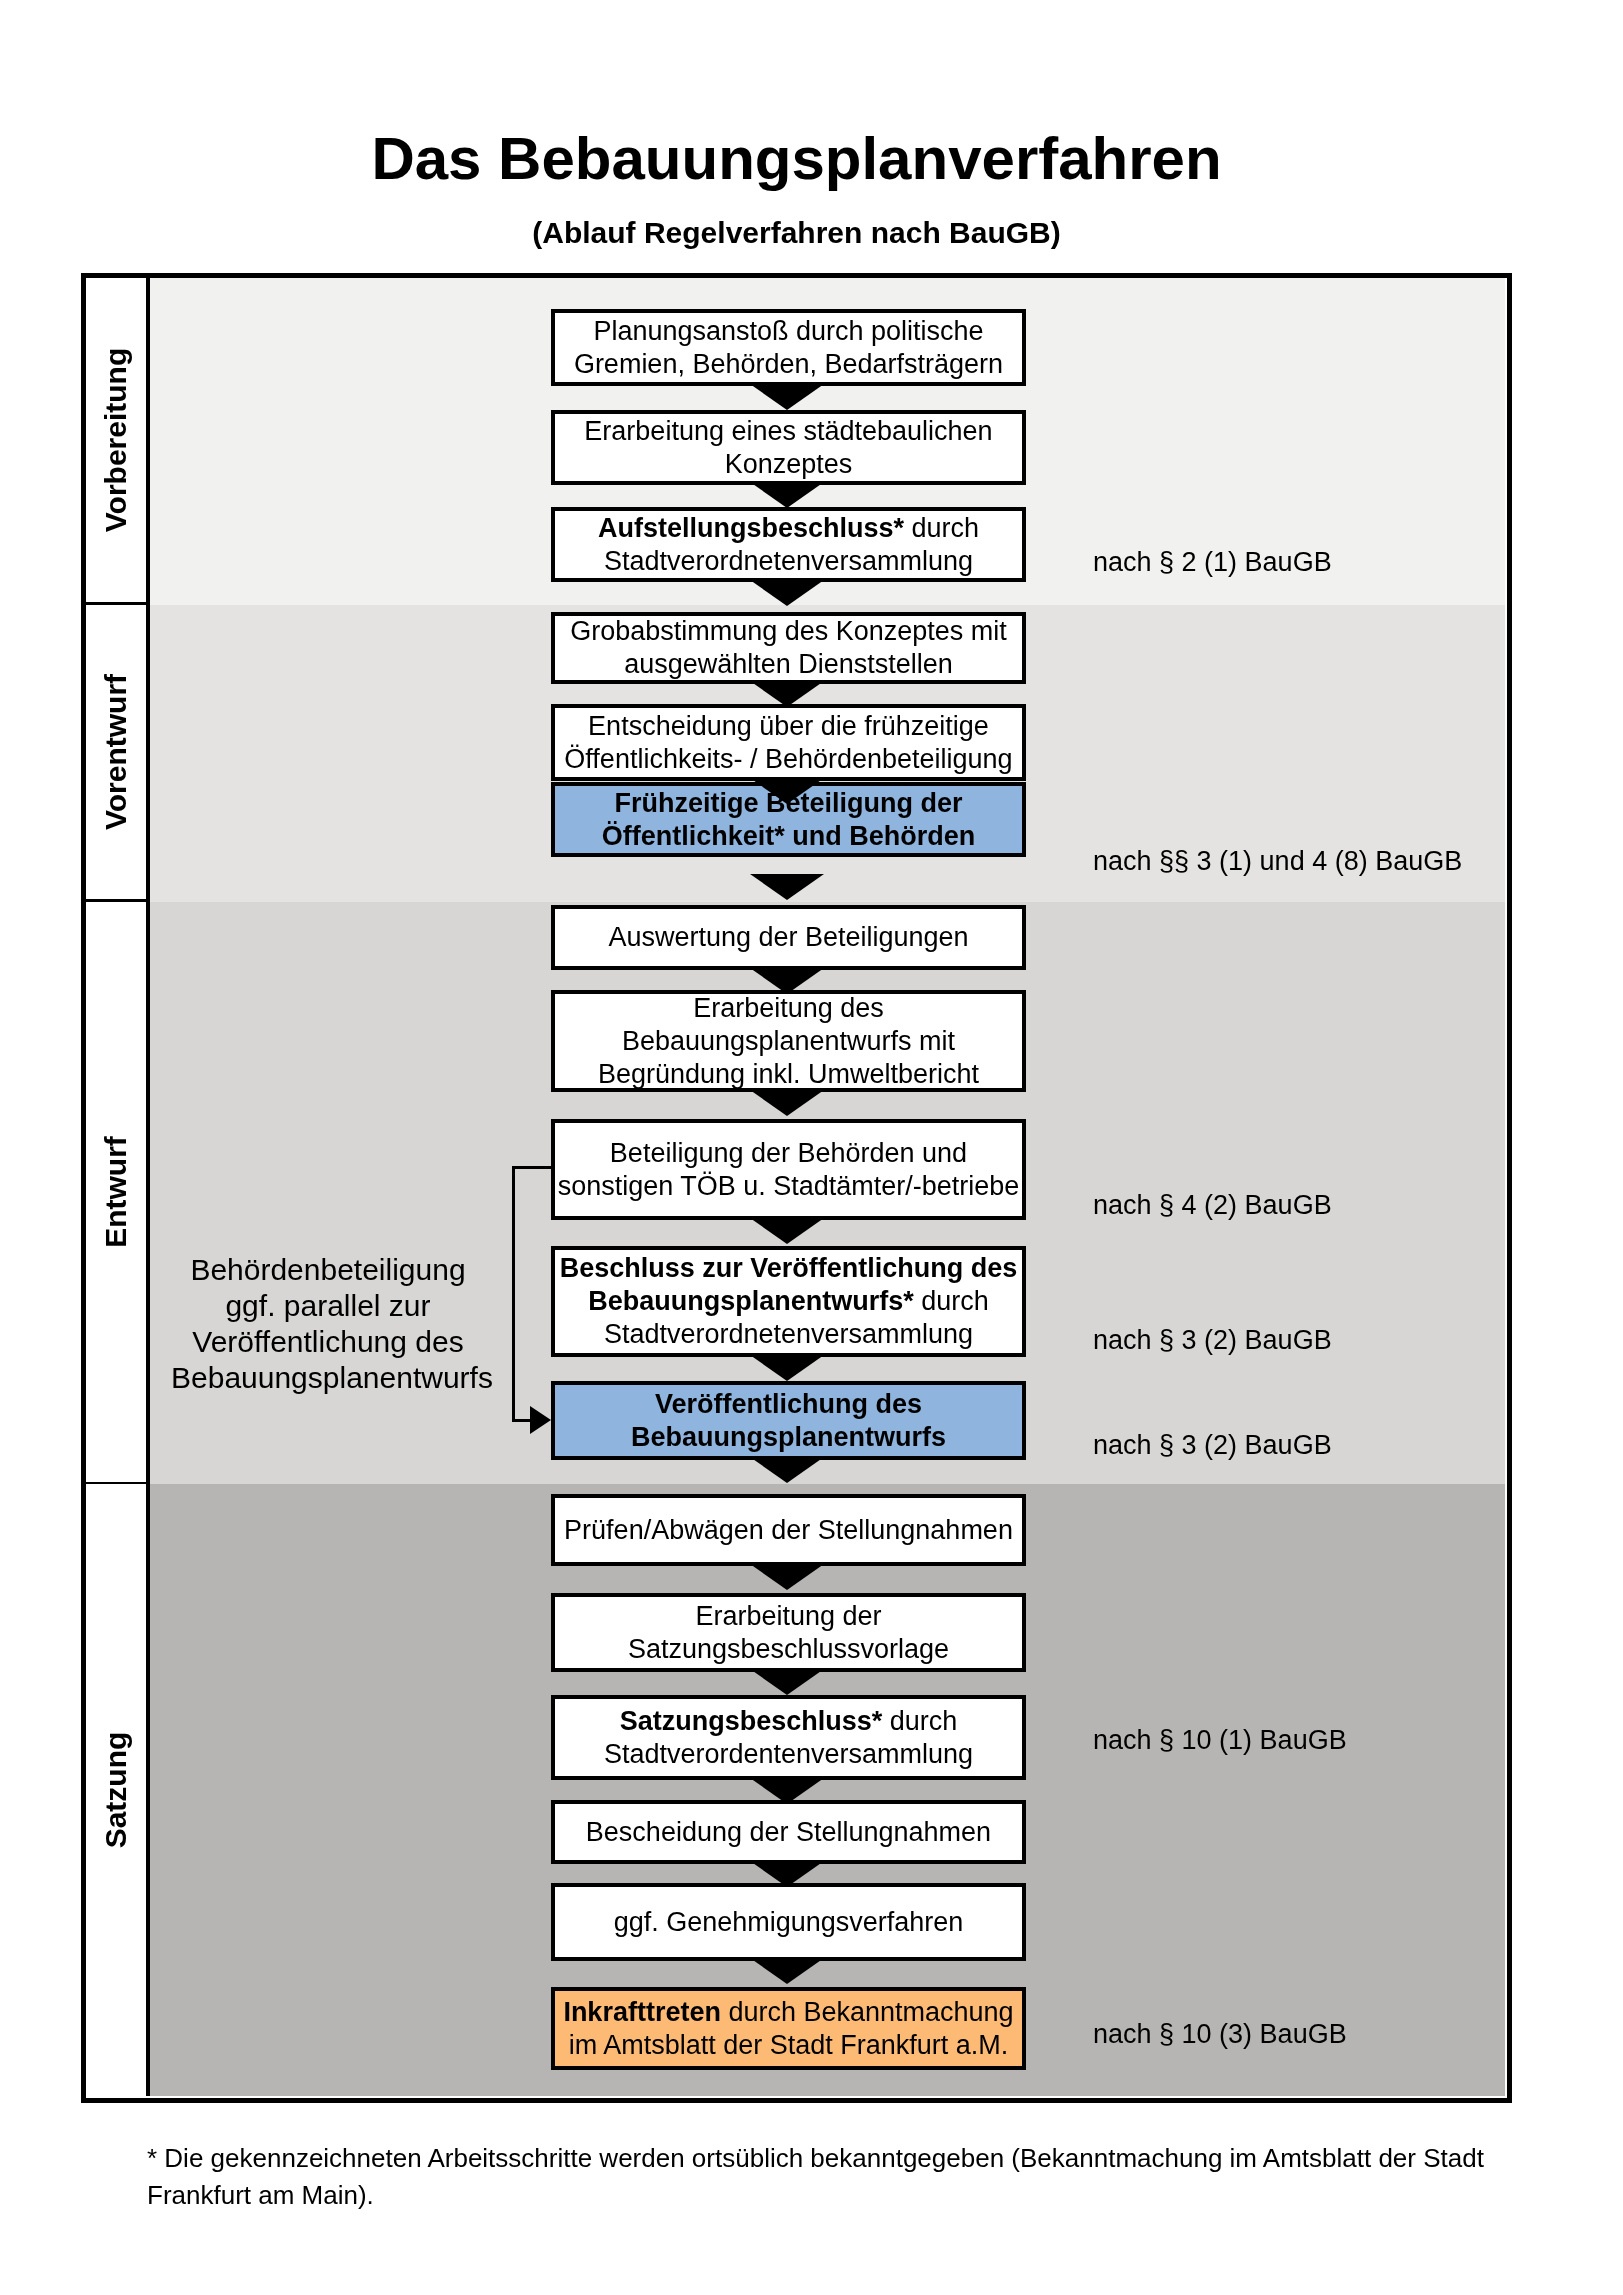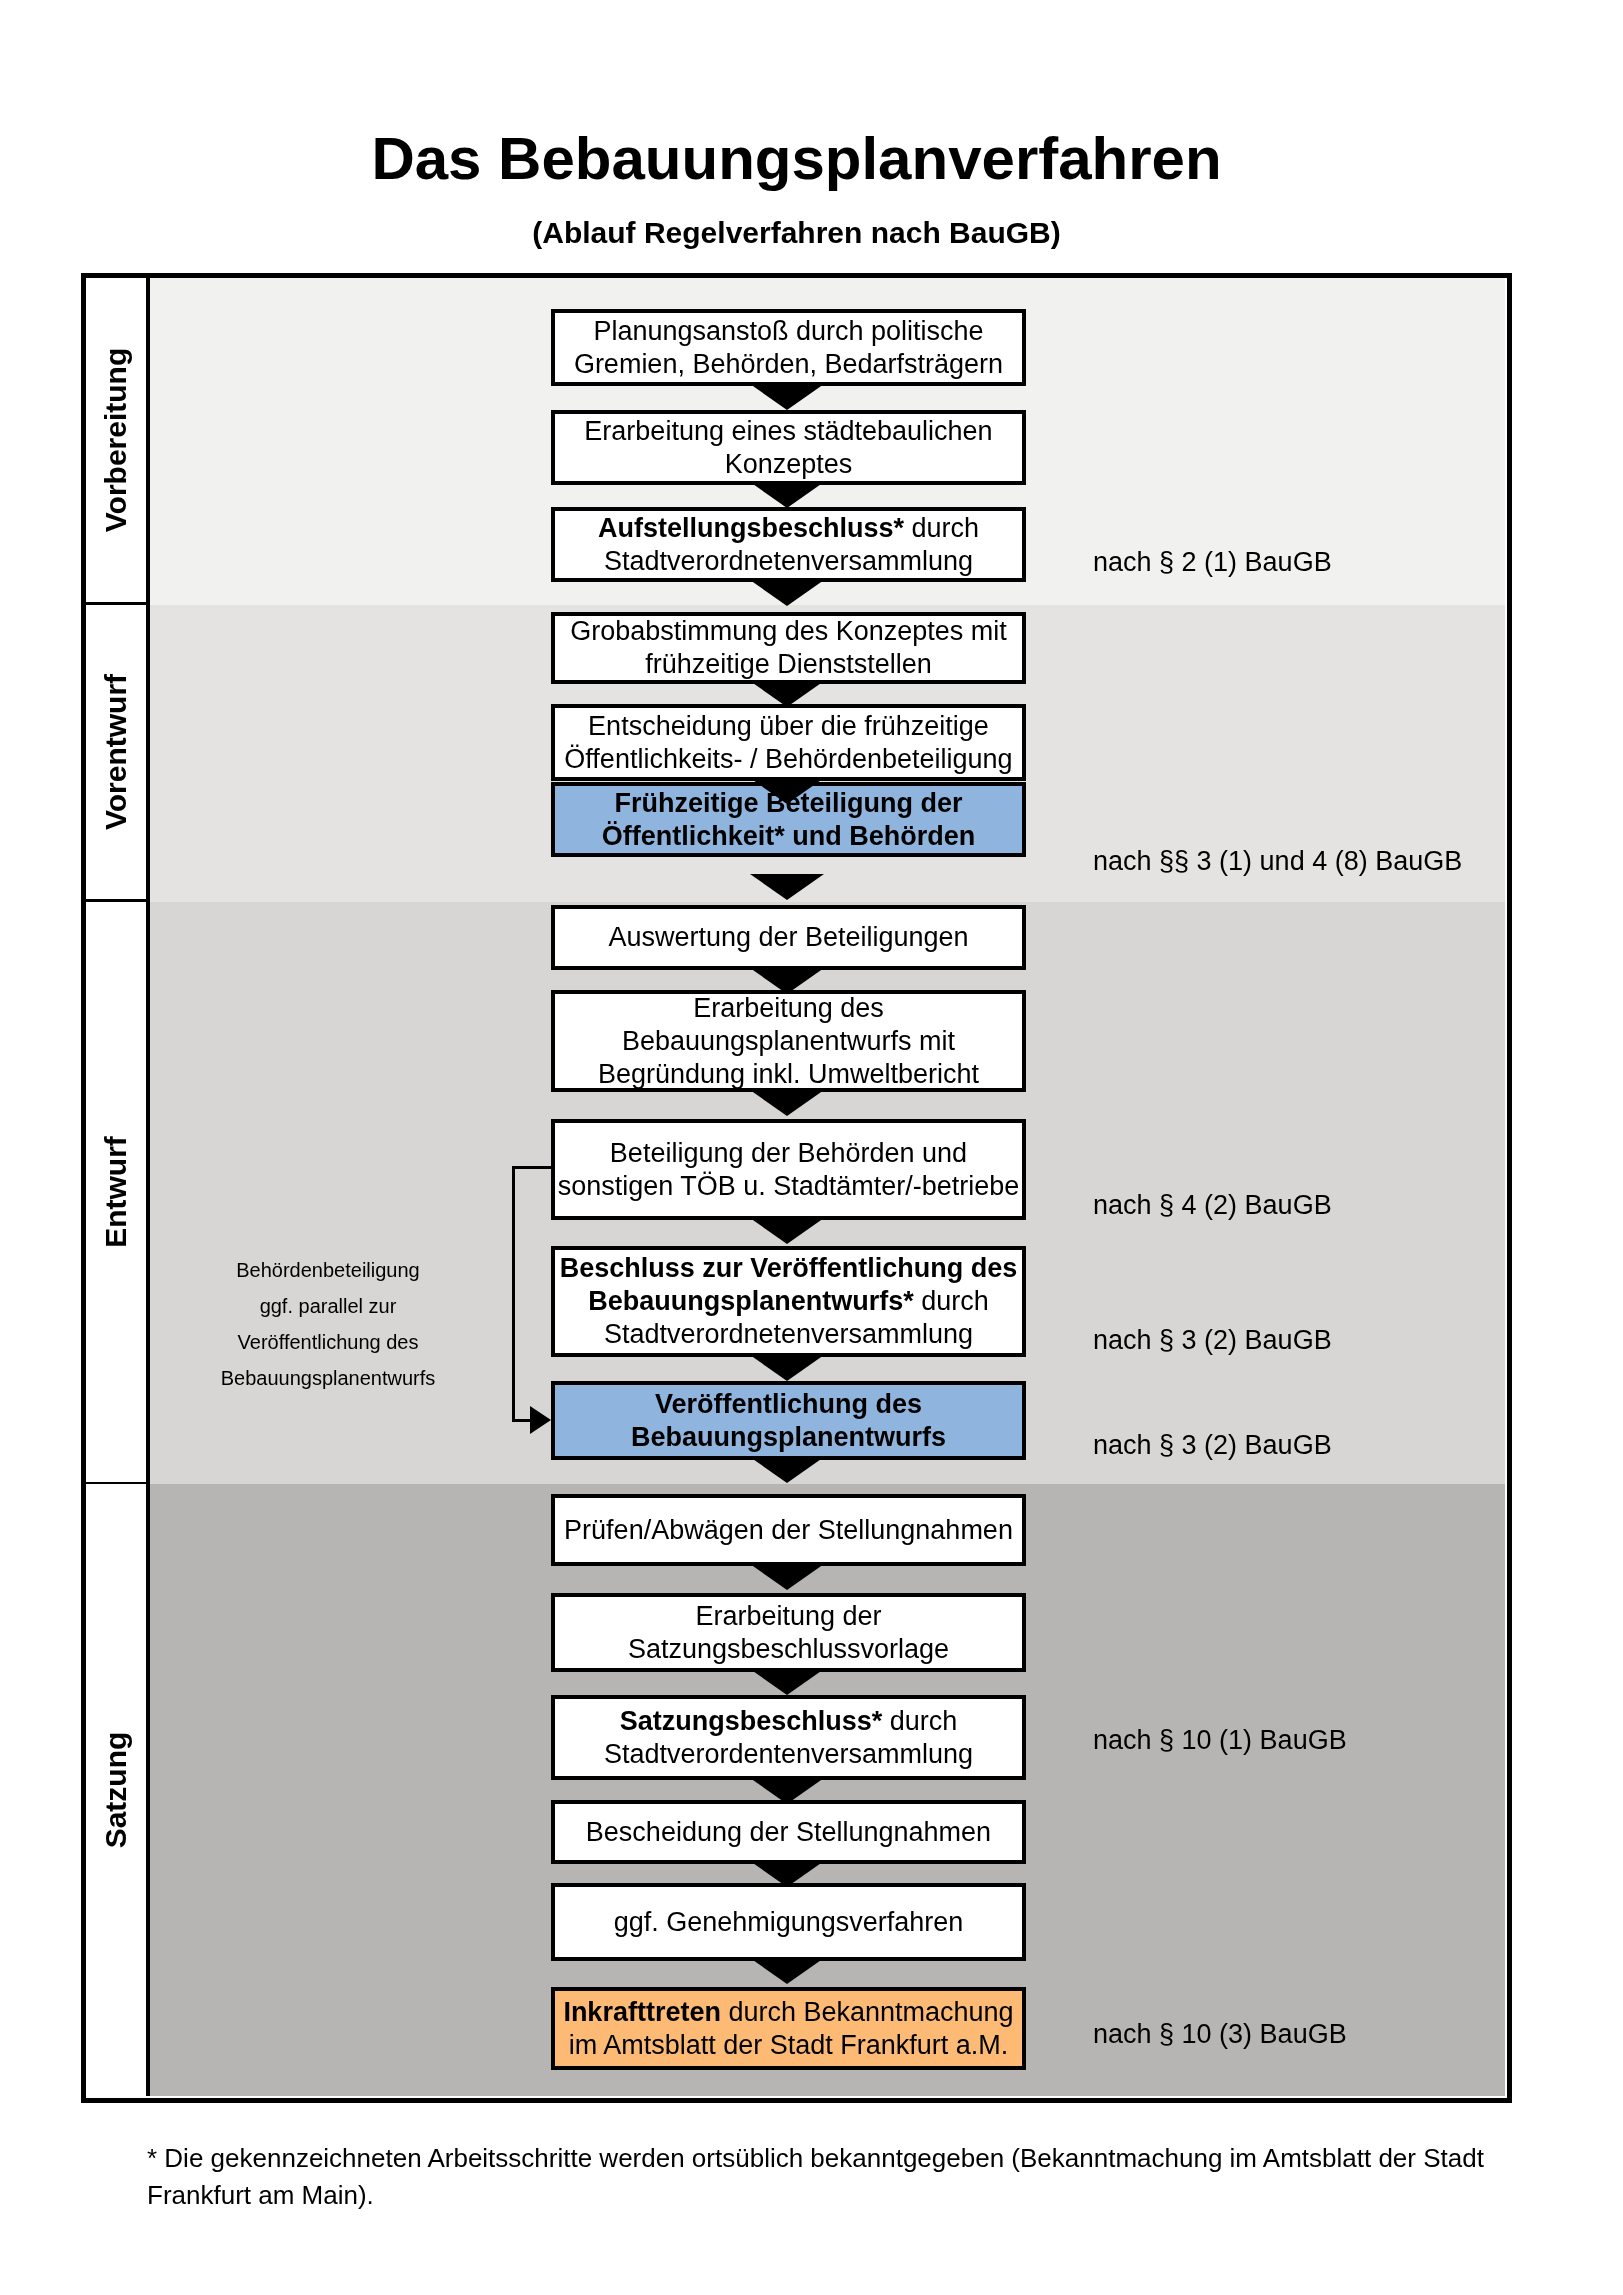--- a/index.html
+++ b/index.html
@@ -21,21 +21,21 @@
         border:4.6px solid #000;box-sizing:border-box;
         display:flex;flex-direction:column;align-items:center;justify-content:center;
         text-align:center;}
   .fbox .line{font-size:27px;line-height:33px;white-space:nowrap;}
   .bb{font-weight:bold;}
   .down-arrow{position:absolute;left:664px;width:0;height:0;
         border-left:37px solid transparent;border-right:37px solid transparent;
         border-top:26px solid #000;}
   .ref{position:absolute;left:1007px;font-size:27px;line-height:34px;white-space:nowrap;}
   .side-note{position:absolute;left:85px;top:974px;width:314px;text-align:center;
-        font-size:20px;line-height:36px;}
+        font-size:30px;line-height:36px;}
   .cseg{position:absolute;background:#000;}
   .c-arrowhead{position:absolute;left:444px;top:1128px;width:0;height:0;
         border-top:14.4px solid transparent;border-bottom:14.4px solid transparent;
         border-left:21.6px solid #000;}
   .footnote{position:absolute;left:147px;top:2140px;font-size:26px;line-height:37px;}
   .footnote div{white-space:nowrap;}
 </style>
 </head>
 <body>
 
@@ -71,21 +71,21 @@
     <div class="fbox" style="top:132px;height:75px;">
       <div class="line"><span>Erarbeitung eines städtebaulichen</span></div>
       <div class="line"><span>Konzeptes</span></div>
     </div>
     <div class="fbox" style="top:229px;height:75px;">
       <div class="line"><span class="bb">Aufstellungsbeschluss*</span><span> durch</span></div>
       <div class="line"><span>Stadtverordnetenversammlung</span></div>
     </div>
     <div class="fbox" style="top:334px;height:72px;">
       <div class="line"><span>Grobabstimmung des Konzeptes mit</span></div>
-      <div class="line"><span>frühzeitige Dienststellen</span></div>
+      <div class="line"><span>ausgewählten Dienststellen</span></div>
     </div>
     <div class="fbox" style="top:426px;height:77px;">
       <div class="line"><span>Entscheidung über die frühzeitige</span></div>
       <div class="line"><span>Öffentlichkeits- / Behördenbeteiligung</span></div>
     </div>
     <div class="fbox" style="top: 504px; height: 75px; background-color: rgb(143, 180, 222);">
       <div class="line"><span class="bb">Frühzeitige Beteiligung der</span></div>
       <div class="line"><span class="bb">Öffentlichkeit* und Behörden</span></div>
     </div>
     <div class="fbox" style="top:627px;height:65px;">

